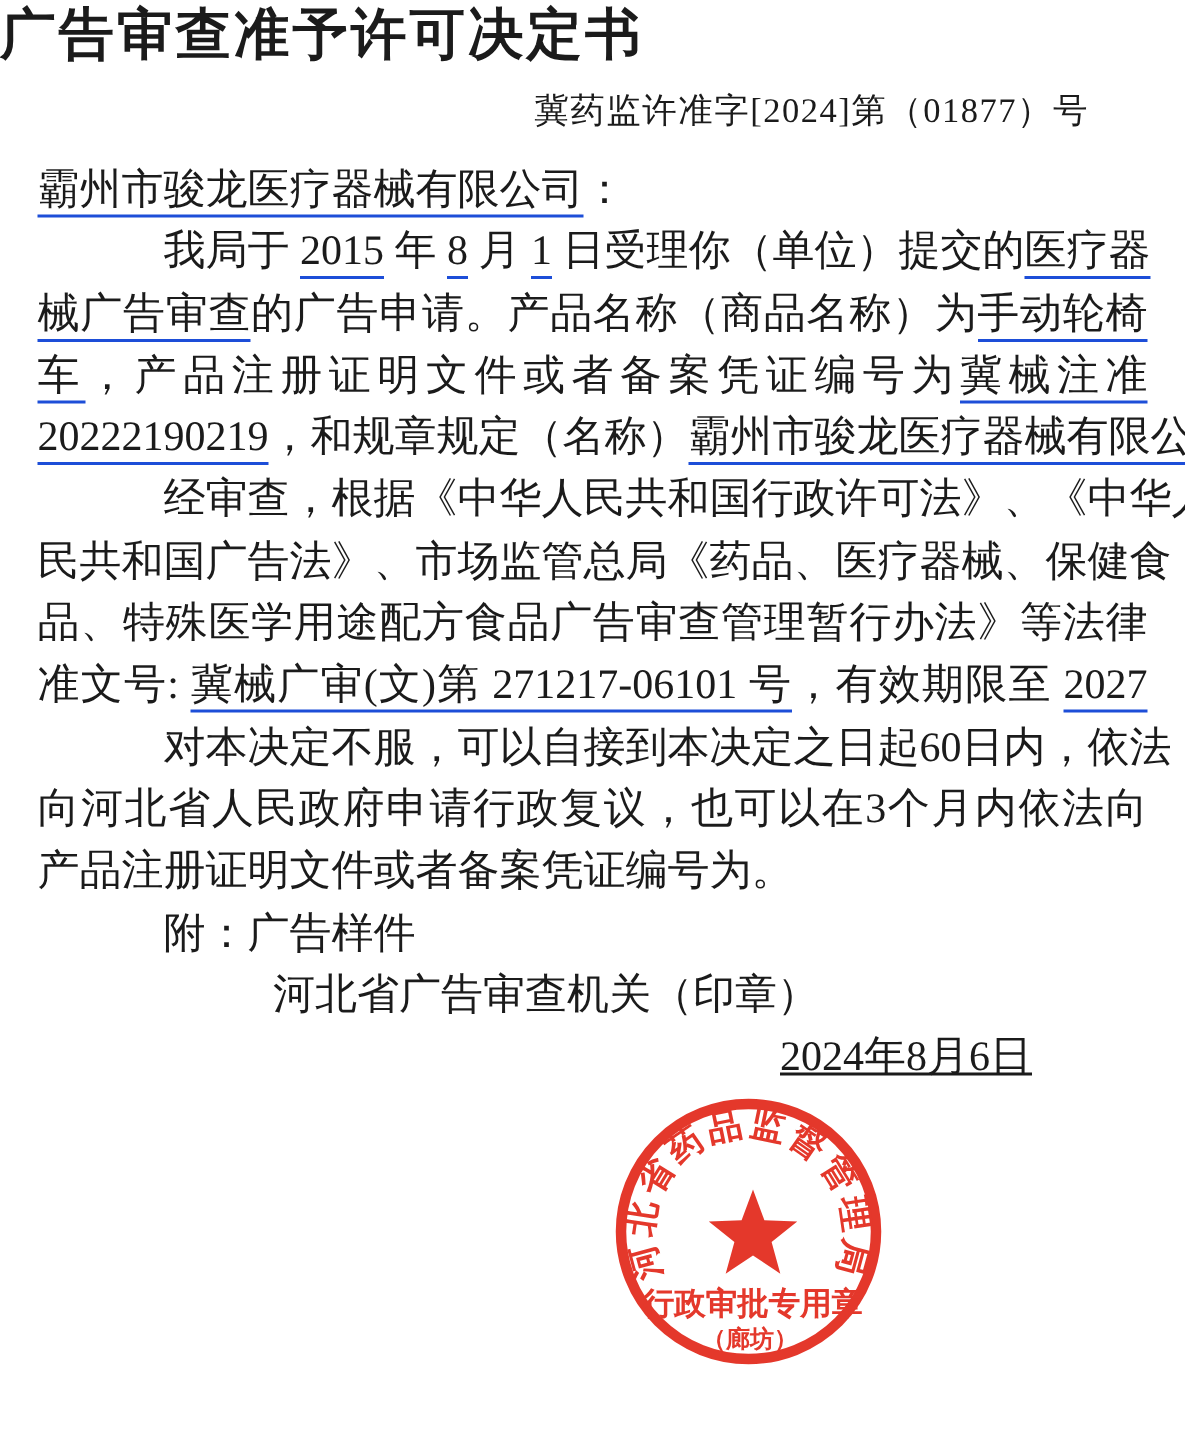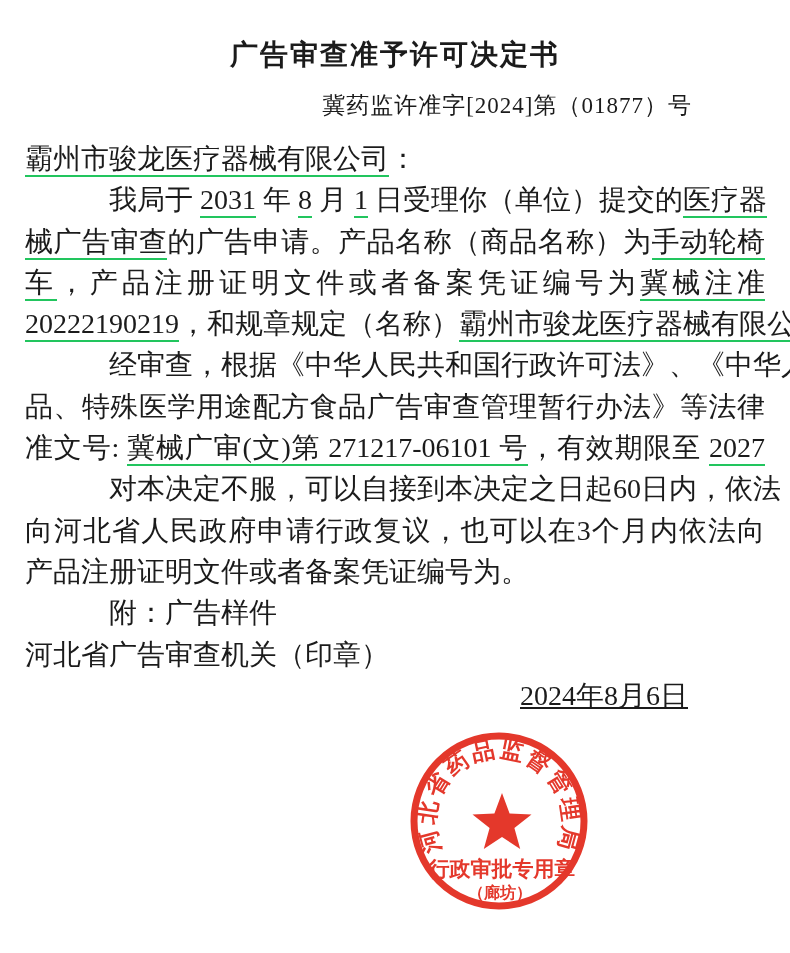--- a/index.html
+++ b/index.html
@@ -5,56 +5,55 @@
   html,body { margin:0; padding:0; background:#ffffff; }
   .page {
     position:relative;
     width:790px; height:953px;
     background:#ffffff;
     overflow:hidden;
     font-family:"Liberation Serif","DejaVu Serif",serif;
     color:#1b1b1b;
   }
   .doc-title {
-    padding-top:32px;
-    text-align:center;
+    text-align:left;
     font-family:"Liberation Sans","DejaVu Sans",sans-serif;
     font-weight:bold;
-    font-size:28px;
+    font-size:37px;
     line-height:45px;
     letter-spacing:2px;
   }
   .doc-number {
     margin-top:14px;
     text-align:right;
-    padding-right:98px;
+    padding-right:64px;
     font-size:23px;
     line-height:30px;
     letter-spacing:1px;
   }
   .content {
     margin-top:17px;
     padding:0 25px;
     font-size:28px;
   }
   .line {
     height:41.3px;
     line-height:41.3px;
     white-space:nowrap;
     text-align:justify;
   }
   .line.full   { text-align-last:justify; }
   .line.indent { text-indent:84px; }
   .u {
-    border-bottom:2px solid #22c55e;
+    border-bottom:2px solid #1d4ed8;
     padding-bottom:1px;
   }
   .sig-authority {
     height:41.3px; line-height:41.3px;
-    text-align:left; padding-right:62px;
+    text-align:center; padding-right:62px;
     font-size:28px;
   }
   .sig-date {
     height:41.3px; line-height:41.3px;
     text-align:right; padding-right:77px;
     font-size:28px;
     text-decoration:underline;
   }
   .seal {
     position:absolute;
@@ -70,25 +69,26 @@
 
 <div class="page">
 
   <div class="doc-title">广告审查准予许可决定书</div>
 
   <div class="doc-number">冀药监许准字[2024]第（01877）号</div>
 
   <div class="content">
     <div class="line" id="recipient-line"><span class="u">霸州市骏龙医疗器械有限公司</span><span>：</span></div>
     <div id="body-lines">
-        <div class="line indent full"><span>我局于 </span><span class="u">2031</span><span> 年 </span><span class="u">8</span><span> 月 </span><span class="u">1</span><span> 日受理你（单位）提交的</span><span class="u">医疗器</span></div>
+        <div class="line indent full"><span>我局于 </span><span class="u">2015</span><span> 年 </span><span class="u">8</span><span> 月 </span><span class="u">1</span><span> 日受理你（单位）提交的</span><span class="u">医疗器</span></div>
         <div class="line full"><span class="u">械广告审查</span><span>的广告申请。产品名称（商品名称）为</span><span class="u">手动轮椅</span></div>
         <div class="line full"><span class="u">车</span><span>，产品注册证明文件或者备案凭证编号为</span><span class="u">冀械注准</span></div>
         <div class="line full"><span class="u">20222190219</span><span>，和规章规定（名称）</span><span class="u">霸州市骏龙医疗器械有限公司</span></div>
         <div class="line indent full"><span>经审查，根据《中华人民共和国行政许可法》、《中华人</span></div>
+        <div class="line full"><span>民共和国广告法》、市场监管总局《药品、医疗器械、保健食</span></div>
         <div class="line full"><span>品、特殊医学用途配方食品广告审查管理暂行办法》等法律</span></div>
         <div class="line full"><span>准文号: </span><span class="u">冀械广审(文)第 271217-06101 号</span><span>，有效期限至 </span><span class="u">2027</span></div>
         <div class="line indent full"><span>对本决定不服，可以自接到本决定之日起60日内，依法</span></div>
         <div class="line full"><span>向河北省人民政府申请行政复议，也可以在3个月内依法向</span></div>
         <div class="line"><span>产品注册证明文件或者备案凭证编号为。</span></div>
       </div>
     <div class="line indent">附：广告样件</div>
     <div class="sig-authority">河北省广告审查机关（印章）</div>
     <div class="sig-date">2024年8月6日</div>
   </div>

